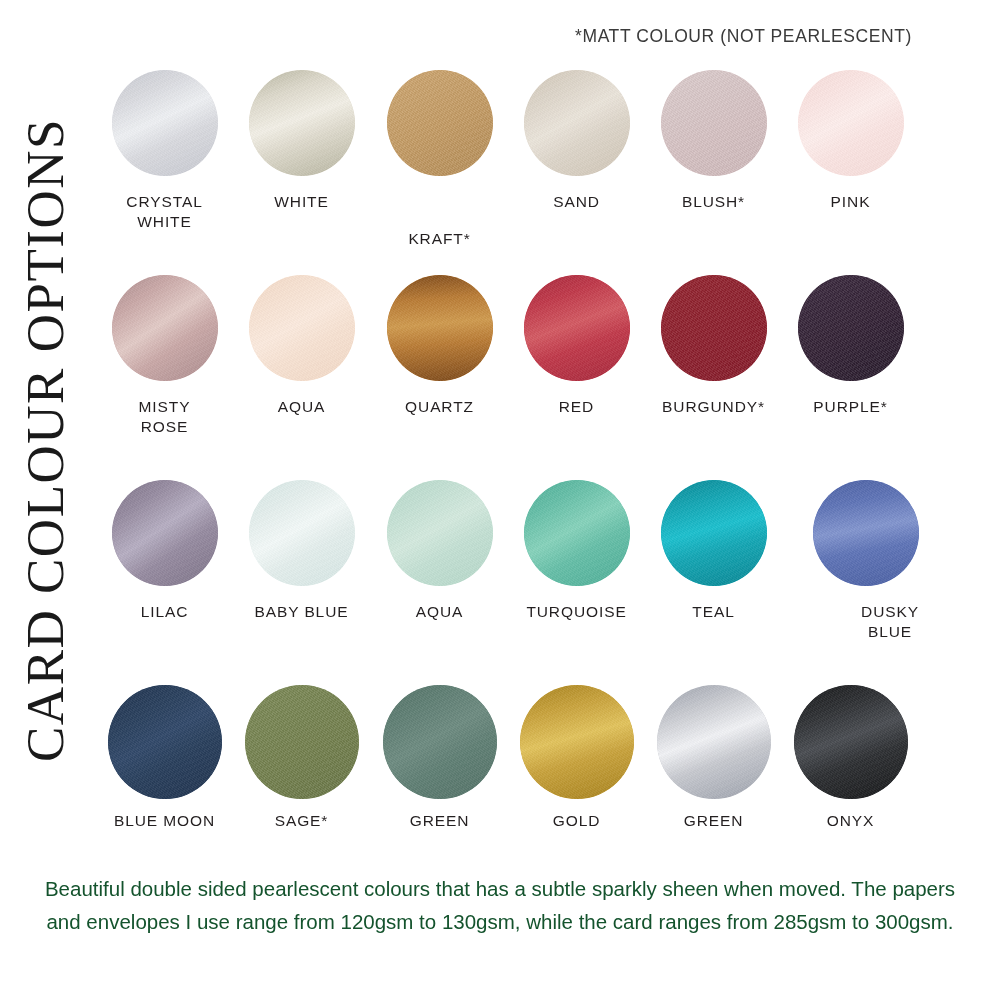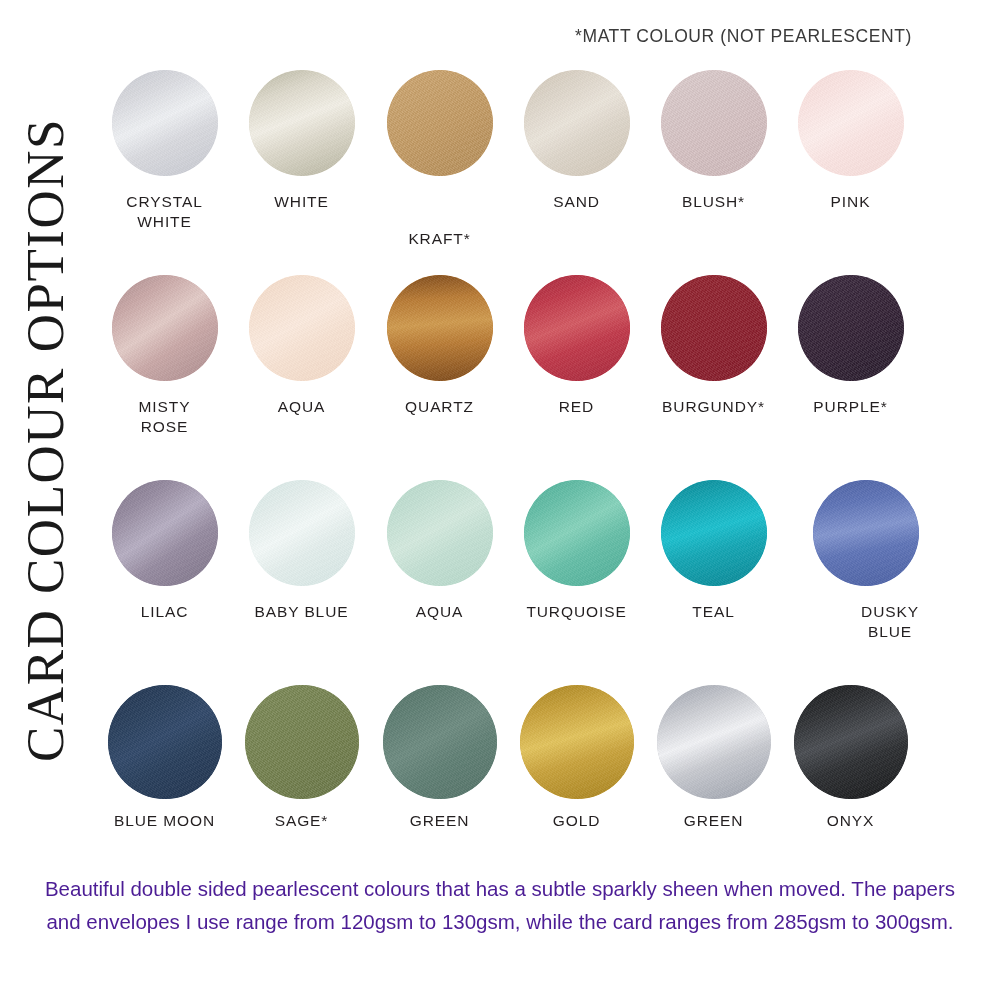--- a/index.html
+++ b/index.html
@@ -107,21 +107,21 @@
 
   
   #footer-note {
     position: absolute;
     left: 30px;
     right: 30px;
     top: 872px;
     text-align: center;
     font-size: 20.5px;
     line-height: 33px;
-    color: #4c1d95;
+    color: #14532d;
     font-family: "Liberation Sans", sans-serif;
   }
 </style>
 </head>
 <body>
 
 <div id="vertical-title">
   <span class="vt-text">CARD COLOUR OPTIONS</span>
 </div>
 

